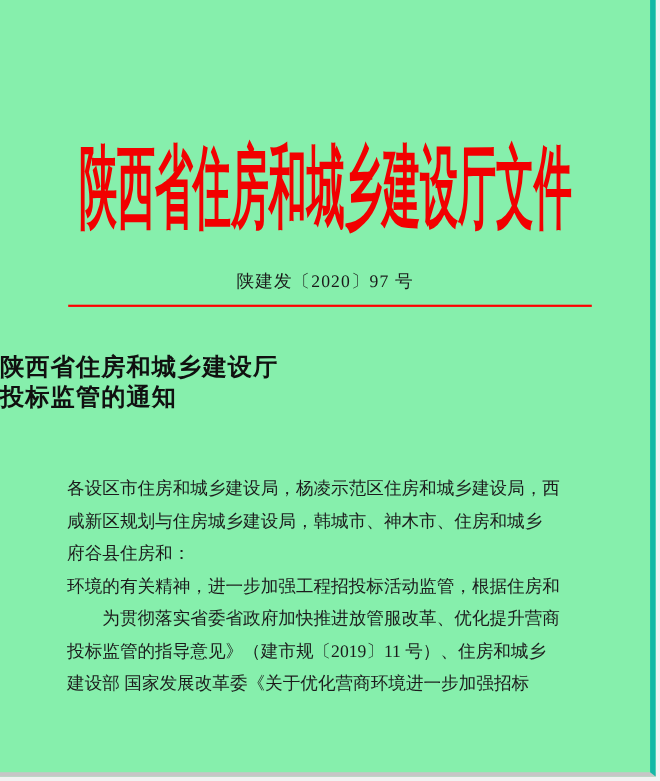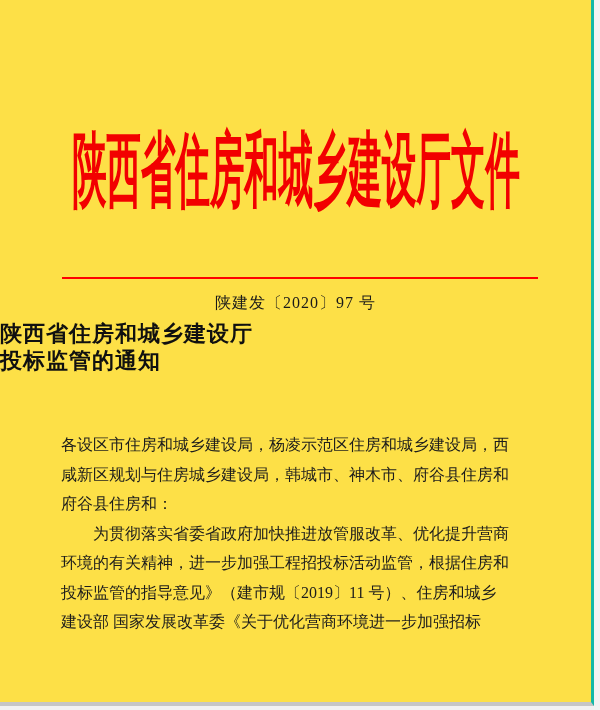--- a/index.html
+++ b/index.html
@@ -10,22 +10,22 @@
     background: #f2f2f2;
     font-family: "Liberation Serif", "DejaVu Serif", serif;
     overflow: hidden;
   }
   .page {
     position: absolute;
     top: 0;
     left: 0;
     width: 591px;
     height: 702px;
-    background: #fde047;
-    border-right: 3px solid #14b8a6;
+    background: #86efac;
+    border-right: 5px solid #14b8a6;
     border-bottom: 4px solid #c6c6c6;
     box-sizing: content-box;
     text-decoration: underline;
   }
   .masthead-wrap {
     position: absolute;
     top: 126px;
     left: 0;
     width: 100%;
     height: 90px;
@@ -44,21 +44,20 @@
   }
   .docnum {
     position: absolute;
     top: 246px;
     left: 0;
     width: 100%;
     text-align: center;
     font-size: 16px;
     letter-spacing: 1px;
     color: #1a1a1a;
-    margin-top: 47px;
   }
   .redline {
     position: absolute;
     top: 277px;
     left: 62px;
     width: 476px;
     height: 2px;
   }
   .doc-title {
     position: absolute;
@@ -99,21 +98,21 @@
 
   <div class="redline" style="background: rgb(255, 0, 0);"></div>
 
   <div class="doc-title">
     <div>陕西省住房和城乡建设厅</div>
     <div>投标监管的通知</div>
   </div>
 
   <div class="body-text">
     <div class="body-line">各设区市住房和城乡建设局，杨凌示范区住房和城乡建设局，西</div>
-    <div class="body-line">咸新区规划与住房城乡建设局，韩城市、神木市、府谷县住房和</div>
+    <div class="body-line">咸新区规划与住房城乡建设局，韩城市、神木市、住房和城乡</div>
     <div class="body-line">府谷县住房和：</div>
+    <div class="body-line">环境的有关精神，进一步加强工程招投标活动监管，根据住房和</div>
     <div class="body-line">　　为贯彻落实省委省政府加快推进放管服改革、优化提升营商</div>
-    <div class="body-line">环境的有关精神，进一步加强工程招投标活动监管，根据住房和</div>
     <div class="body-line">投标监管的指导意见》（建市规〔2019〕11 号）、住房和城乡</div>
     <div class="body-line">建设部 国家发展改革委《关于优化营商环境进一步加强招标</div>
   </div>
 
 </div>
 
 </body></html>

